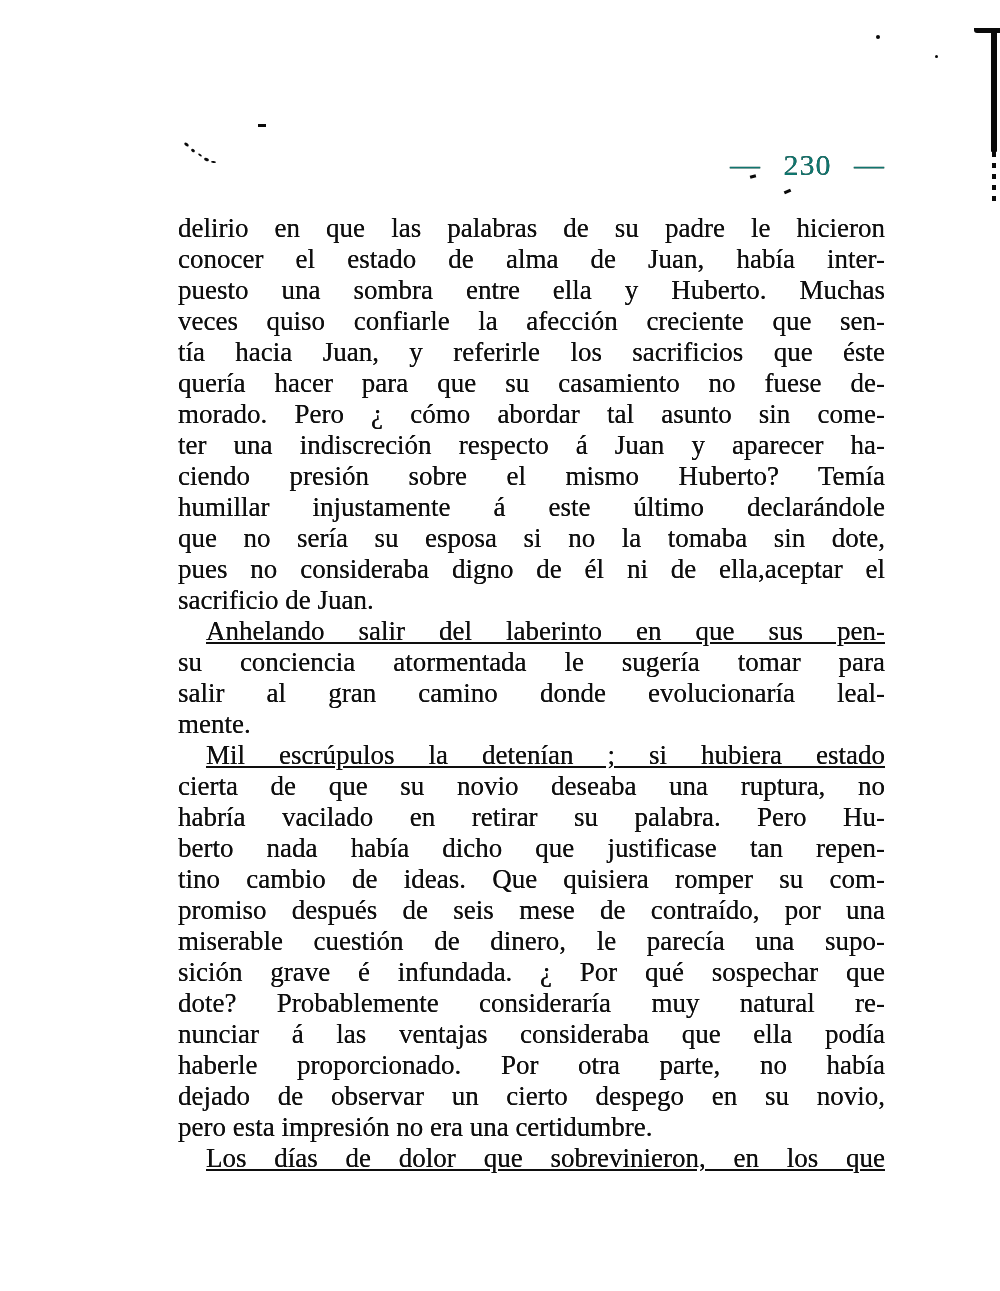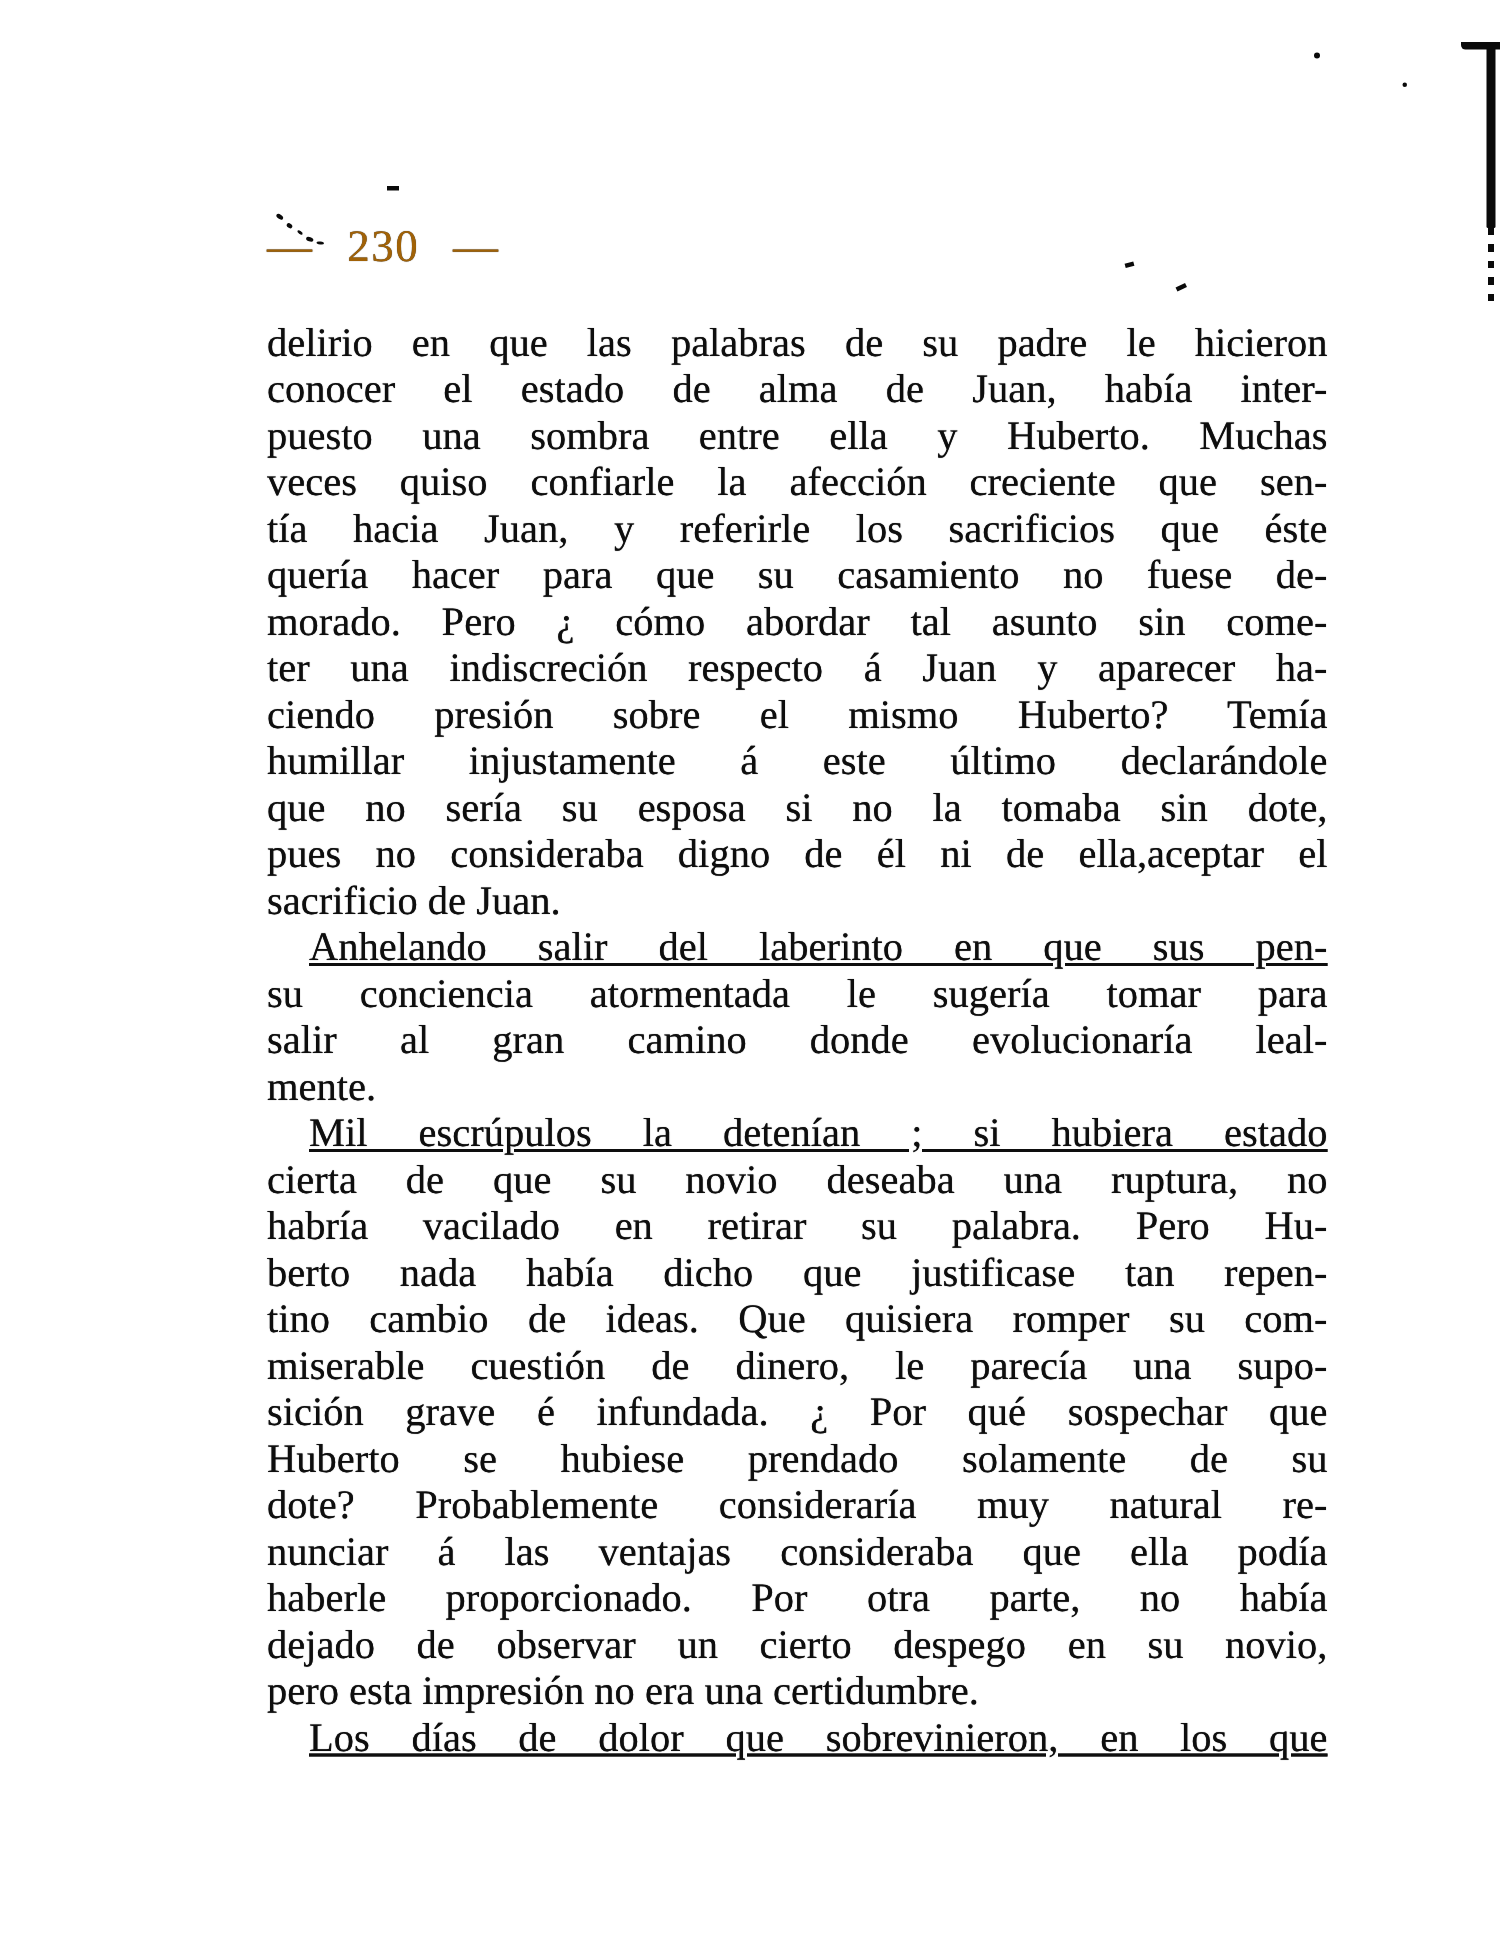--- a/index.html
+++ b/index.html
@@ -14,25 +14,25 @@
     background: #ffffff;
     overflow: hidden;
     font-family: "Liberation Serif", "DejaVu Serif", serif;
     color: #0e0e0e;
   }
   .page-number {
     position: absolute;
     left: 178px;
     top: 148px;
     width: 707px;
-    text-align: left;
+    text-align: right;
     font-size: 30px;
     letter-spacing: 1px;
     word-spacing: 14px;
-    color: #a16207;
+    color: #0f766e;
     text-shadow: 0 0 0.5px rgba(0,0,0,0.85);
   }
   .text-block {
     position: absolute;
     left: 178px;
     top: 199px;
     width: 707px;
     font-size: 27px;
     line-height: 31px;
     text-shadow: 0 0 0.5px rgba(0,0,0,0.85);
@@ -115,23 +115,23 @@
       <div class="line para-end">sacrificio de Juan.</div>
       <div class="line indent">Anhelando salir del laberinto en que sus pen-</div>
       <div class="line">su conciencia atormentada le sugería tomar para</div>
       <div class="line">salir al gran camino donde evolucionaría leal-</div>
       <div class="line para-end">mente.</div>
       <div class="line indent">Mil escrúpulos la detenían ; si hubiera estado</div>
       <div class="line">cierta de que su novio deseaba una ruptura, no</div>
       <div class="line">habría vacilado en retirar su palabra. Pero Hu-</div>
       <div class="line">berto nada había dicho que justificase tan repen-</div>
       <div class="line">tino cambio de ideas. Que quisiera romper su com-</div>
+      <div class="line">promiso después de seis mese de contraído, por una</div>
       <div class="line">miserable cuestión de dinero, le parecía una supo-</div>
       <div class="line">sición grave é infundada. ¿ Por qué sospechar que</div>
-      <div class="line">Huberto se hubiese prendado solamente de su</div>
       <div class="line">dote? Probablemente consideraría muy natural re-</div>
       <div class="line">nunciar á las ventajas consideraba que ella podía</div>
       <div class="line">haberle proporcionado. Por otra parte, no había</div>
       <div class="line">dejado de observar un cierto despego en su novio,</div>
       <div class="line para-end">pero esta impresión no era una certidumbre.</div>
       <div class="line indent">Los días de dolor que sobrevinieron, en los que</div>
     </div>
 
   <div class="artifact edge-bar-top"></div>
   <div class="artifact edge-bar-v"></div>

